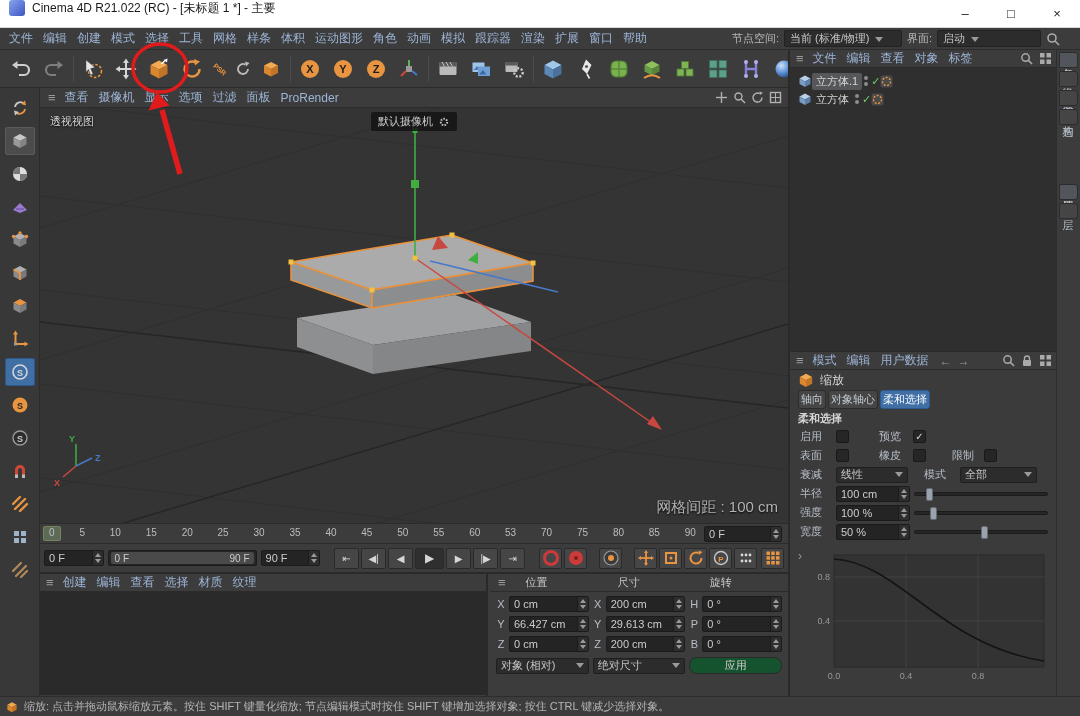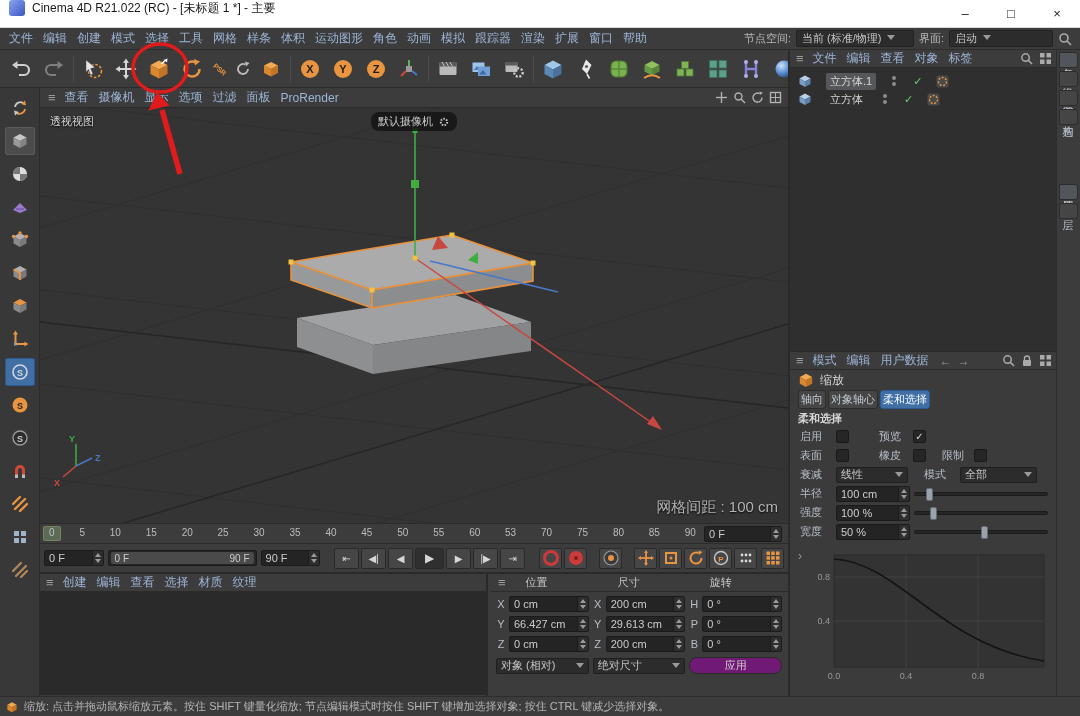--- a/index.html
+++ b/index.html
@@ -10,22 +10,22 @@
 
 .titlebar{position:absolute;left:0;top:0;width:1080px;height:28px;background:#ffffff;color:#1a1a1a;display:flex;align-items:flex-start;border-bottom:1px solid #d9d9d9;z-index:5}
 .app-ico{width:16px;height:16px;margin:0 7px 0 9px;border-radius:3px;background:linear-gradient(135deg,#86a6f0,#3d55c2)}
 .title-text{font-size:12px;white-space:nowrap}
 .win-btns{margin-left:auto;display:flex;height:100%}
 .win-btn{width:46px;display:flex;align-items:center;justify-content:center;font-size:13px;color:#222}
 
 .menubar{position:absolute;left:0;top:28px;width:1080px;height:22px;background:#3c3c3c;border-bottom:1px solid #2d2d2d;display:flex;align-items:center;white-space:nowrap;z-index:5}
 .menu-items{display:flex;align-items:center}
 .mi{padding:0 5px;font-size:12px;color:#9cb4d6}
-.mb-right{margin-left:auto;display:flex;align-items:center;gap:5px;padding-right:8px;font-size:11px;color:#b8b8b8}
-.dd{background:#2c2c2c;border:1px solid #222;height:17px;display:flex;align-items:flex-start;gap:6px;padding:0 5px;border-radius:2px;color:#c6c6c6;font-size:11px}
+.mb-right{margin-left:auto;display:flex;align-items:center;gap:5px;padding-right:20px;font-size:11px;color:#b8b8b8}
+.dd{background:#2c2c2c;border:1px solid #222;height:17px;display:flex;align-items:flex-end;gap:6px;padding:0 5px;border-radius:2px;color:#c6c6c6;font-size:11px}
 .arr-dn{width:0;height:0;border:4px solid transparent;border-top:5px solid #9a9a9a;margin-top:4px}
 
 .bodyrow{position:absolute;left:0;top:50px;width:1080px;height:646px}
 
 .toolbar{position:absolute;left:0;top:0;width:788px;height:38px;background:#3c3c3c;border-bottom:1px solid #2b2b2b;display:flex;align-items:center;padding-left:6px}
 .tbtn{width:30px;height:30px;margin-right:3px;display:flex;align-items:center;justify-content:center;border-radius:3px;flex:none}
 .tbtn.small{width:20px}
 .tsep{width:1px;height:26px;background:#4c4c4c;margin:0 4px 0 1px;flex:none}
 
 .leftbar{position:absolute;left:0;top:38px;width:40px;height:608px;background:#383838;border-right:1px solid #2b2b2b;display:flex;flex-direction:column;align-items:center;padding-top:6px}
@@ -33,21 +33,21 @@
 .lbtn.active{background:#4c4c4c;box-shadow:inset 0 0 0 1px #5c5c5c}
 .lbtn.active-blue{background:#3f6fa5;box-shadow:inset 0 0 0 1px #2d5a8c}
 
 .center{position:absolute;left:40px;top:38px;width:748px;height:608px}
 .vpmenu{position:absolute;left:0;top:0;width:748px;height:20px;background:#3c3c3c;border-bottom:1px solid #2b2b2b;display:flex;align-items:center;padding:0 4px;white-space:nowrap}
 .vpmenu .mi{font-size:12px}
 .ham{font-size:13px;color:#9a9a9a;padding:0 4px}
 .vp-corner{margin-left:auto;display:flex;align-items:center;gap:5px;padding-right:2px}
 .vp3d{position:absolute;left:0;top:20px;width:748px;height:416px;background:#343434;overflow:hidden;border-bottom:1px solid #2b2b2b}
 .vp-label{position:absolute;left:10px;top:6px;font-size:11px;color:#d6d6d6;text-shadow:0 1px 2px #000}
-.vp-cam{position:absolute;left:50%;transform:translateX(-50%);top:4px;background:rgba(20,20,20,.85);border-radius:8px;padding:2px 7px;font-size:11px;color:#c8c8c8;display:flex;align-items:center;gap:5px}
+.vp-cam{position:absolute;left:50%;transform:translateX(-50%);top:4px;background:rgba(20,20,20,.85);border-radius:2px;padding:2px 7px;font-size:11px;color:#c8c8c8;display:flex;align-items:center;gap:5px}
 .vp-grid-label{position:absolute;right:10px;bottom:6px;font-size:15px;color:#b4b4b4;text-shadow:0 1px 2px #000}
 
 .ruler{position:absolute;left:0;top:436px;width:748px;height:20px;background:#3c3c3c;border-bottom:1px solid #2b2b2b}
 .ruler-thumb{position:absolute;left:3px;top:2px;width:18px;height:15px;background:#5d6a55;border:1px solid #76855f;border-radius:2px}
 .ruler-ticks{position:absolute;left:9px;right:92px;top:3px;display:flex;justify-content:space-between;font-size:10px;color:#bcbcbc}
 .ruler-field{position:absolute;right:6px;top:2px;width:78px;height:16px}
 
 .field{display:flex;align-items:stretch;background:#242424;border:1px solid #1b1b1b;height:16px;font-size:11px;color:#cccccc;border-radius:2px;overflow:hidden}
 .field .val{flex:1;display:flex;align-items:center;padding:0 4px;white-space:nowrap}
 .spin{width:11px;border-left:1px solid #1b1b1b;background:#2e2e2e;display:flex;flex-direction:column;align-items:center;justify-content:center;gap:2px}
@@ -70,41 +70,41 @@
 .phead{height:18px;background:#3c3c3c;border-bottom:1px solid #2b2b2b;display:flex;align-items:center;padding:0 2px;white-space:nowrap}
 .phead .mi{font-size:12px;padding:0 5px}
 .matbody{height:103px;background:#2a2a2a}
 .coordpanel{position:absolute;left:450px;top:0;width:298px;height:122px;background:#3c3c3c}
 .cgrid{display:grid;grid-template-columns:1fr 1fr 1fr;gap:4px;padding:0 6px}
 .ctitle{font-size:11px;color:#c9c9c9;padding-left:14px}
 .crow{display:flex;align-items:center;gap:3px;height:20px}
 .clbl{width:10px;font-size:11px;color:#b8bec8;text-align:center}
 .crow .field{flex:1}
 .cfoot{margin-top:3px;align-items:center}
-.applybtn{height:17px;background:#701a75;border:1px solid #2a2a2a;border-radius:8px;font-size:11px;color:#d0d0d0;display:flex;align-items:center;justify-content:center}
+.applybtn{height:17px;background:#14532d;border:1px solid #2a2a2a;border-radius:8px;font-size:11px;color:#d0d0d0;display:flex;align-items:center;justify-content:center}
 
 .rightpanel{position:absolute;left:788px;top:0;width:268px;height:646px;border-left:2px solid #2a2a2a;background:#3b3b3b}
 .objmgr{position:absolute;left:0;top:0;width:268px;height:302px;border-bottom:2px solid #2a2a2a}
 .objlist{height:283px;background:#2f2f2f;padding-top:4px}
-.objrow{display:flex;align-items:center;height:18px;padding-left:8px;gap:14px;font-size:11px;color:#d6d6d6}
+.objrow{display:flex;align-items:center;height:18px;padding-left:8px;gap:0;font-size:11px;color:#d6d6d6}
 .objrow .nm{padding:1px 4px;border-radius:2px}
 .objrow.selected .nm{background:#55575a}
 .vdots{display:flex;flex-direction:column;gap:2px;margin-left:2px}
 .vdots i{width:4px;height:4px;border-radius:50%;background:#8c8c8c}
 .okchk{color:#6cd26c;font-size:11px;margin-left:3px}
 .attrmgr{position:absolute;left:0;top:302px;width:268px;height:344px;background:#3b3b3b}
 .atoolrow{display:flex;align-items:center;gap:6px;height:20px;padding-left:8px;font-size:12px;color:#d8d8d8}
 .atabs{display:flex;align-items:center;height:19px;padding-left:8px;gap:2px}
 .atab{padding:1px 2px;background:#464646;border:1px solid #2c2c2c;border-radius:3px;font-size:11px;color:#c2c8d2}
 .atab.active{background:#3f6fa5;border-color:#2d5a8c;color:#fff}
 .asec{height:18px;display:flex;align-items:center;padding-left:8px;font-size:11px;font-weight:bold;color:#d6d6d6}
 .arow{display:flex;align-items:center;height:19px;padding-left:10px;gap:4px;font-size:11px;color:#b8bec8}
 .albl{width:32px;white-space:nowrap}
 .albl.w2{width:30px;margin-left:26px}
-.albl.w3{width:28px;margin-left:12px}
+.albl.w3{width:28px;margin-left:22px}
 .cb{width:13px;height:13px;background:#262626;border:1px solid #191919;border-radius:2px;display:inline-flex;align-items:center;justify-content:center;font-size:10px;color:#d8d8d8}
 .afield{width:74px}
 .sl{position:relative;height:4px;background:#262626;border:1px solid #1b1b1b;border-radius:2px;flex:1;margin-right:10px}
 .sl .knob{position:absolute;top:-5px;width:7px;height:13px;background:#9aa3ac;border:1px solid #646b73;border-radius:2px}
 .curvewrap{position:relative;margin-top:6px}
 .curve-exp{position:absolute;left:8px;top:2px;color:#9a9a9a;font-size:12px}
 
 .tabstrip{position:absolute;left:1056px;top:0;width:24px;height:646px;background:#3c3c3c;border-left:1px solid #2d2d2d;display:flex;flex-direction:column;align-items:center;padding-top:2px}
 .vtab{writing-mode:vertical-rl;font-size:11px;color:#b6bfca;background:#454545;border:1px solid #2c2c2c;border-radius:0 3px 3px 0;padding:7px 2px;margin-bottom:3px;width:19px;text-align:center}
 .vtab.active{background:#52565c;color:#e0e0e0}

